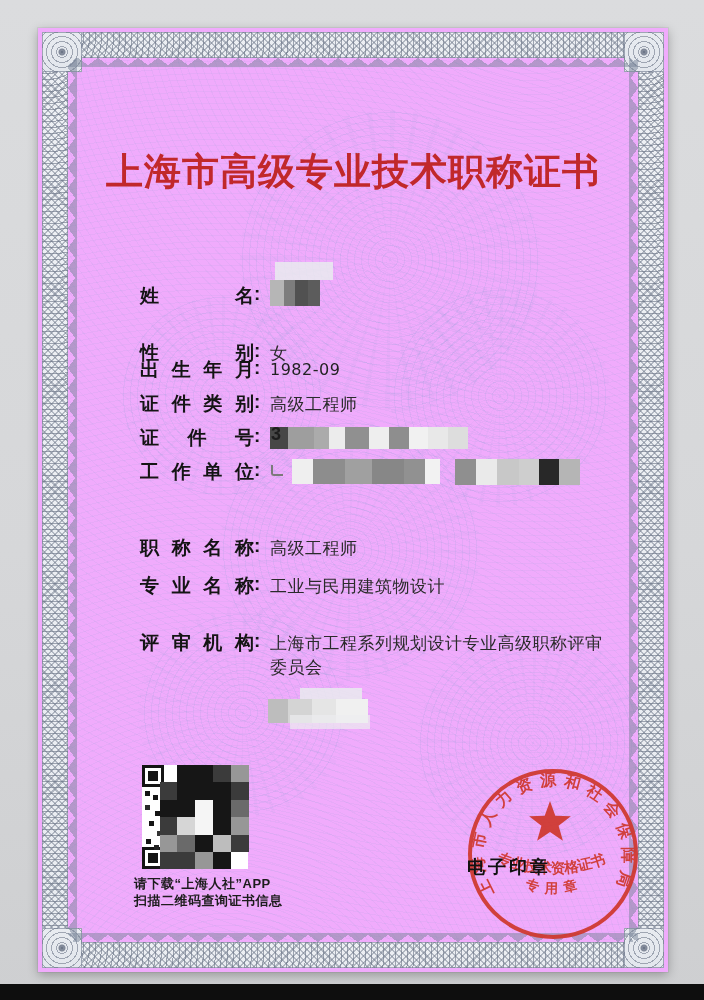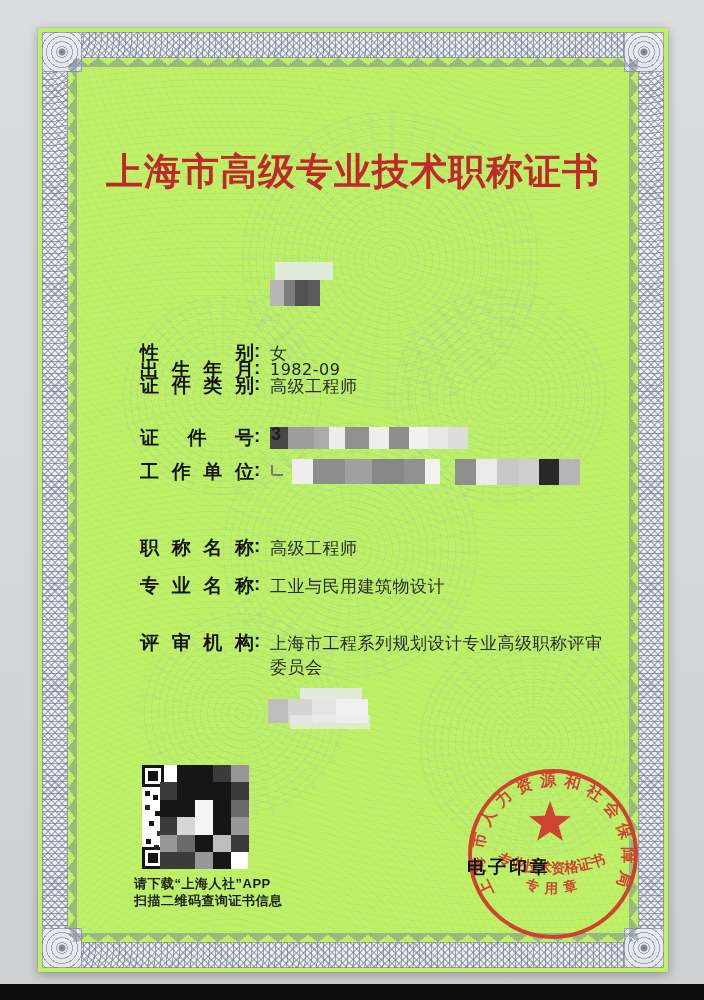--- a/index.html
+++ b/index.html
@@ -5,21 +5,21 @@
   html,body{margin:0;padding:0;}
   body{
     width:704px;height:1000px;position:relative;overflow:hidden;
     background:linear-gradient(180deg,#dbdcde 0%,#d6d7d9 55%,#cecfd1 100%);
     font-family:"Liberation Sans",sans-serif;
   }
   .photo-bottom-strip{position:absolute;left:0;right:0;top:984px;height:16px;background:#0e0e0e;}
   
   .sheet{
     position:absolute;left:38px;top:28px;width:630px;height:944px;
-    background:#bef264;box-shadow:0 3px 10px rgba(0,0,0,.28),0 0 0 1px rgba(0,0,0,.05);
+    background:#f0abfc;box-shadow:0 3px 10px rgba(0,0,0,.28),0 0 0 1px rgba(0,0,0,.05);
   }
   
   .fb{position:absolute;
     background:
       repeating-linear-gradient(45deg,rgba(108,118,136,.45) 0 1.5px,transparent 1.5px 5px),
       repeating-linear-gradient(-45deg,rgba(108,118,136,.45) 0 1.5px,transparent 1.5px 5px),
       repeating-radial-gradient(circle at 5px 5px,rgba(88,98,118,.55) 0 1px,transparent 1px 6px),
       linear-gradient(#eef0f4,#e9ecf1);
     box-shadow:inset 0 0 0 1px rgba(110,120,140,.55);
   }
@@ -133,29 +133,32 @@
   <div class="corner c-tr"></div>
   <div class="corner c-bl"></div>
   <div class="corner c-br"></div>
   <div class="fringe fr-top"></div>
   <div class="fringe fr-bottom"></div>
   <div class="fringe fr-left"></div>
   <div class="fringe fr-right"></div>
 
   <h1 class="title">上海市高级专业技术职称证书</h1>
 
+  <div class="row" style="top:255px">
+    <span class="flabel">姓名</span><span class="colon">:</span>
+  </div>
   <div class="row" style="top:312px">
     <span class="flabel">性别</span><span class="colon">:</span>
     <span class="fvalue">女</span>
   </div>
   <div class="row" style="top:329px">
     <span class="flabel">出生年月</span><span class="colon">:</span>
     <span class="fvalue num">1982-09</span>
   </div>
-  <div class="row" style="top:345px">
+  <div class="row" style="top:363px">
     <span class="flabel">证件类别</span><span class="colon">:</span>
     <span class="fvalue">高级工程师</span>
   </div>
   <div class="row" style="top:397px">
     <span class="flabel">证件号</span><span class="colon">:</span>
   </div>
   <div class="row" style="top:431px">
     <span class="flabel">工作单位</span><span class="colon">:</span>
   </div>
   <div class="row" style="top:545px">

